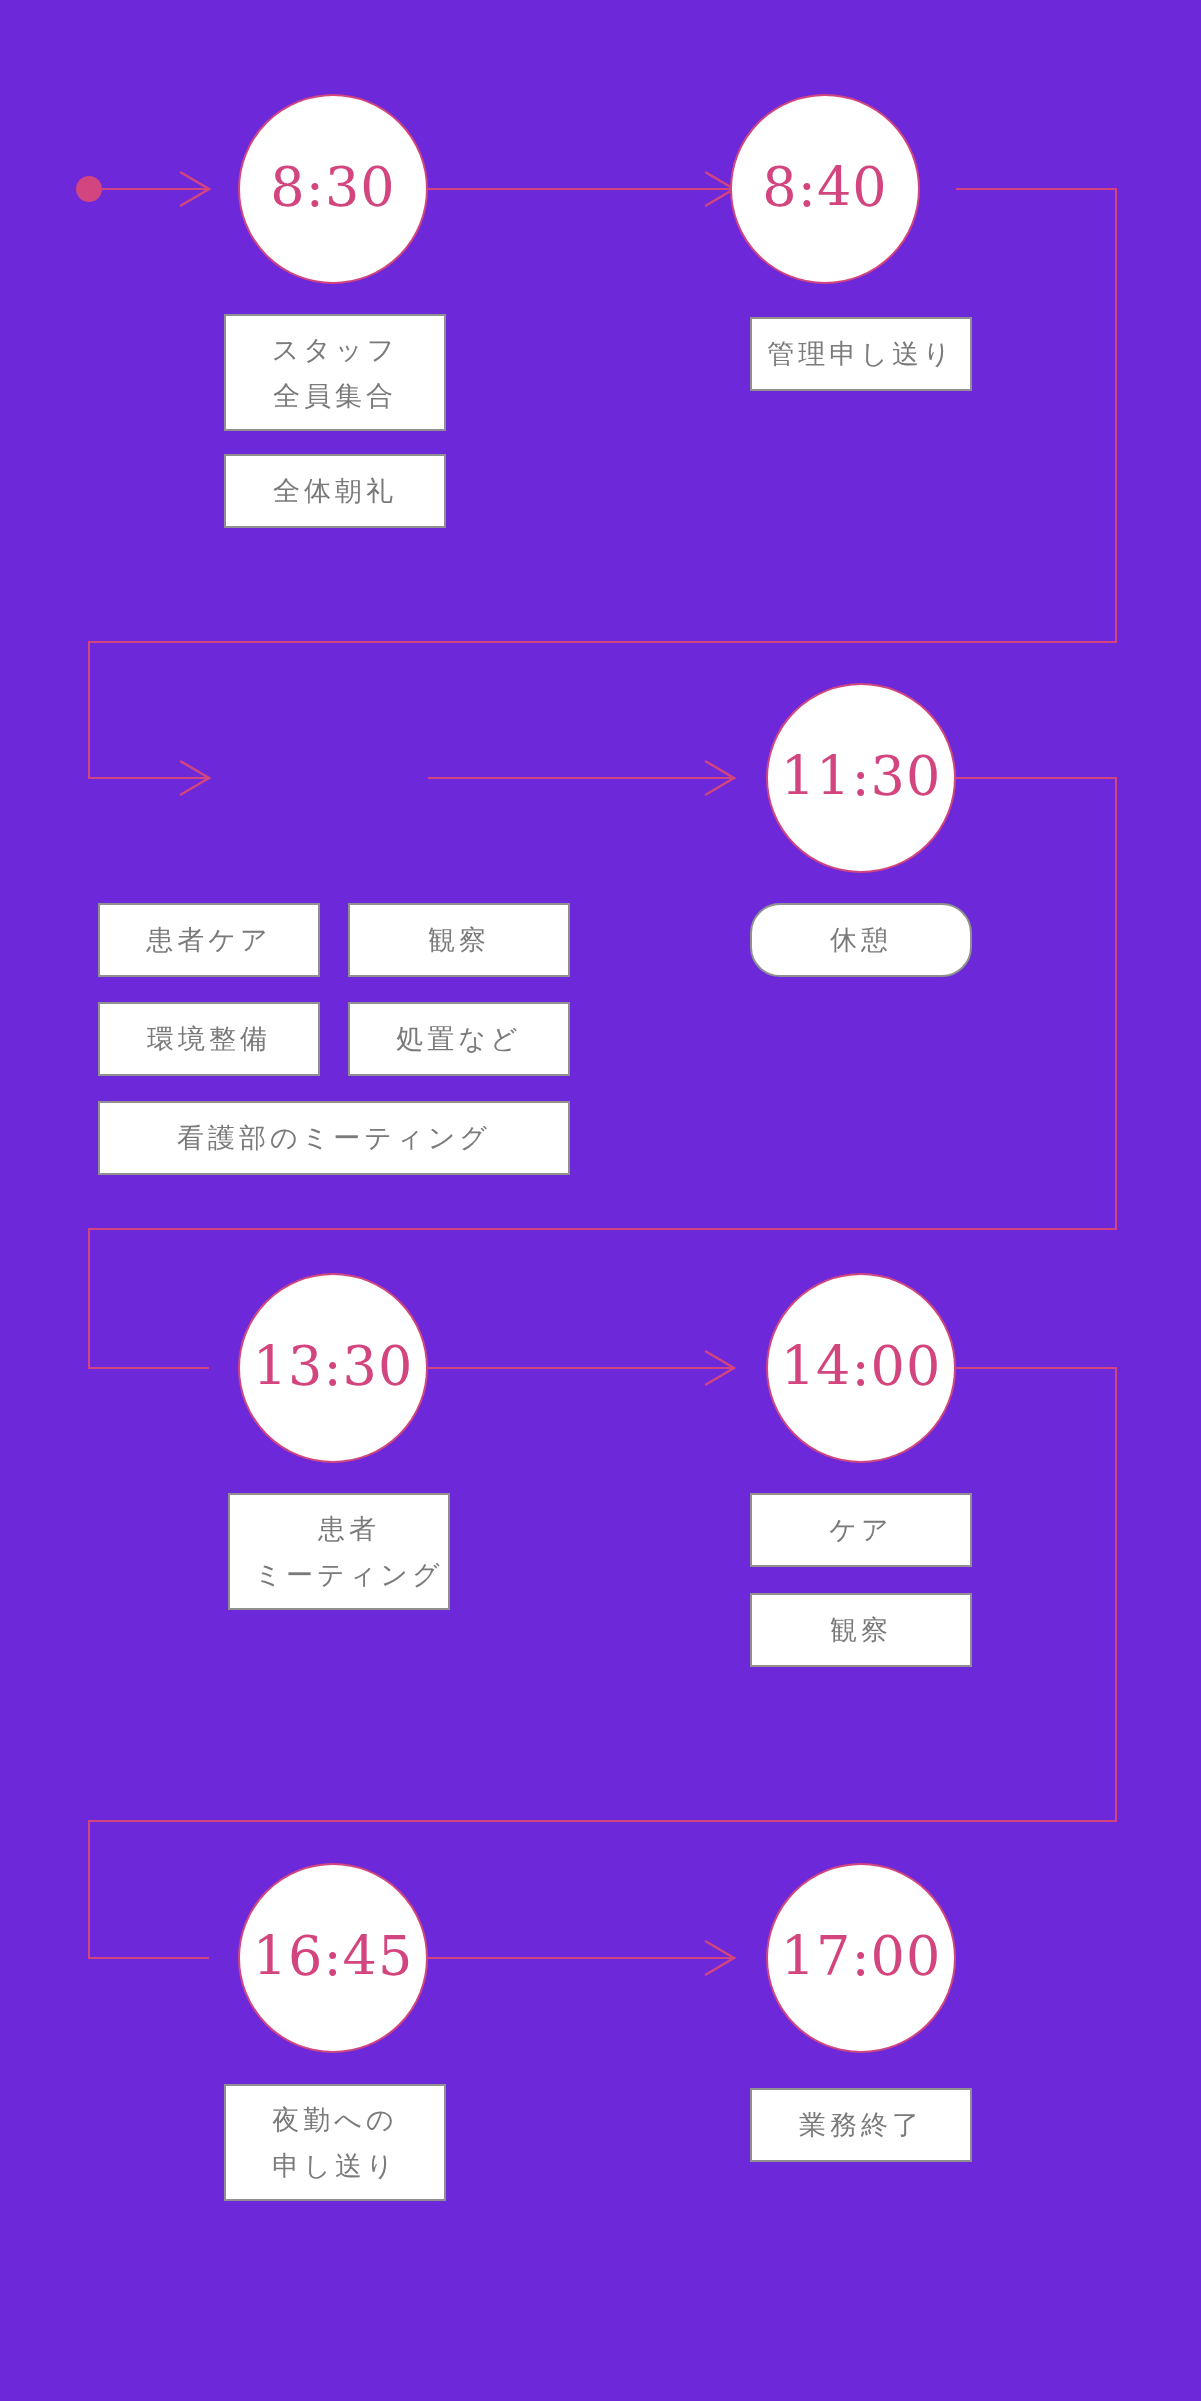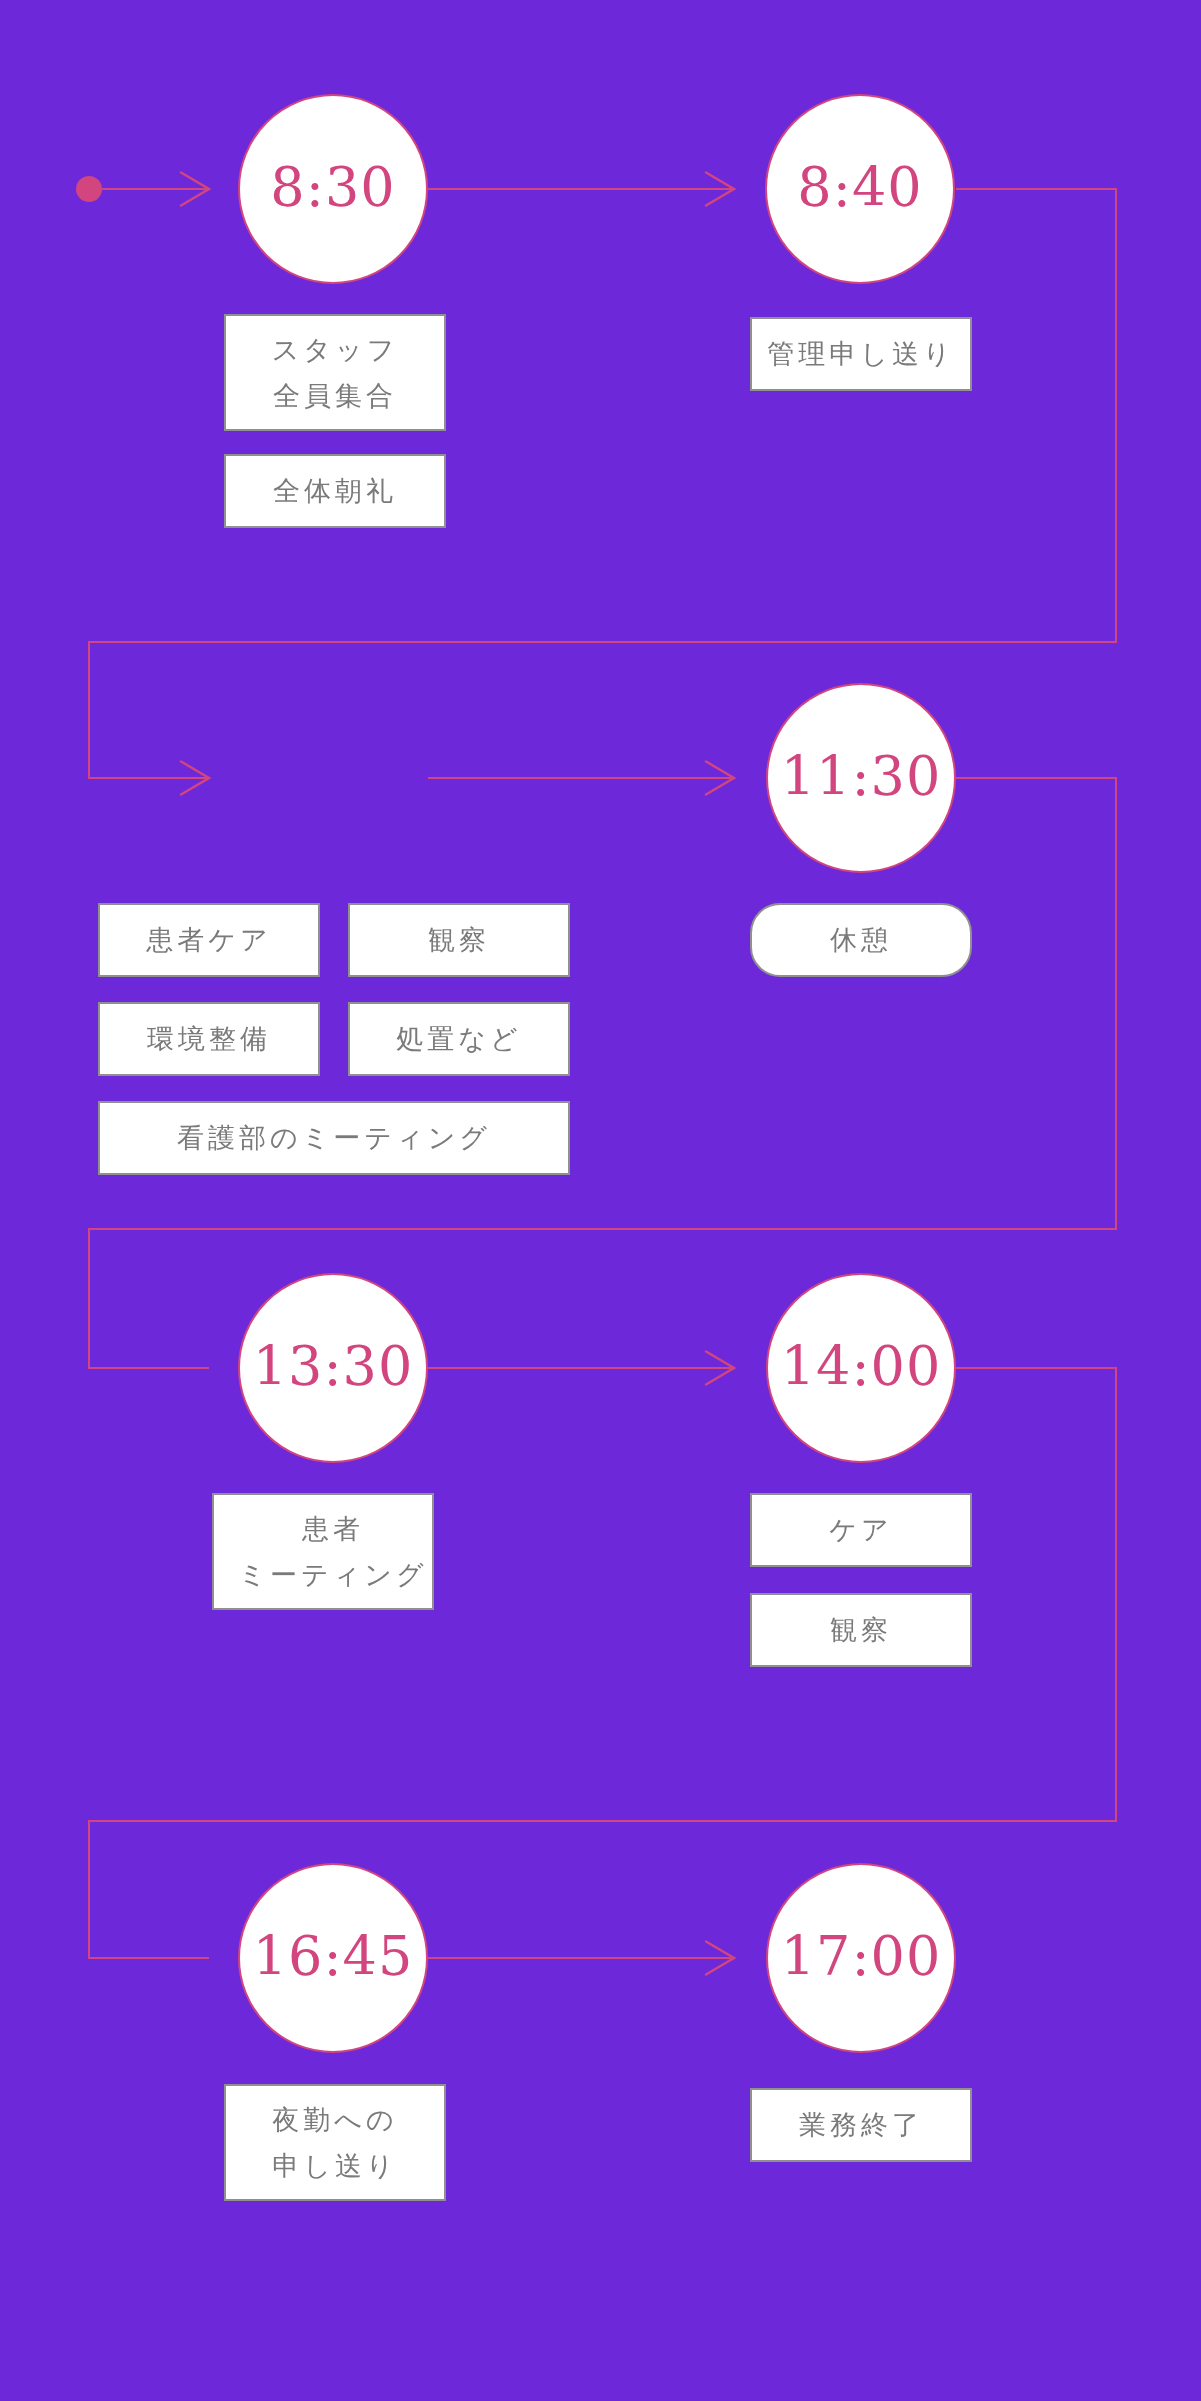--- a/index.html
+++ b/index.html
@@ -22,36 +22,36 @@
   }
   .task-box{
     position:absolute;box-sizing:border-box;border:2px solid #909090;background:#ffffff;
     display:flex;align-items:center;justify-content:center;text-align:center;
     color:#7a7a7a;font-size:27px;letter-spacing:4px;line-height:46px;white-space:pre-line;
   }
   .w222{width:222px;height:74px;}
   .w472{width:472px;height:74px;}
   .tall{width:222px;height:117px;}
   
-  .n0{left:238px;top:94px;}   .n1{left:765px;top:94px;}
+  .n0{left:238px;top:94px;}   .n1{left:730px;top:94px;}
   .n2{left:238px;top:683px;}  .n3{left:766px;top:683px;}
   .n4{left:238px;top:1273px;} .n5{left:766px;top:1273px;}
   .n6{left:238px;top:1863px;} .n7{left:766px;top:1863px;}
   
   .b-n0t0{left:224px;top:314px;}
   .b-n0t1{left:224px;top:454px;}
   .b-n1t0{left:750px;top:317px;}
   .b-n1t1{left:750px;top:417px;}
   .b-n2t0{left:98px;top:903px;}
   .b-n2t1{left:348px;top:903px;}
   .b-n2t2{left:98px;top:1002px;}
   .b-n2t3{left:348px;top:1002px;}
   .b-n2t4{left:98px;top:1101px;}
   .b-n3t0{left:750px;top:903px;border-radius:30px;}
-  .b-n4t0{left:212px;top:1493px;padding-left:20px;}
+  .b-n4t0{left:228px;top:1493px;padding-left:20px;}
   .b-n5t0{left:750px;top:1493px;}
   .b-n5t1{left:750px;top:1593px;}
   .b-n6t0{left:224px;top:2084px;}
   .b-n7t0{left:750px;top:2088px;}
 </style>
 </head>
 <body>
 
 <div class="canvas">
 

